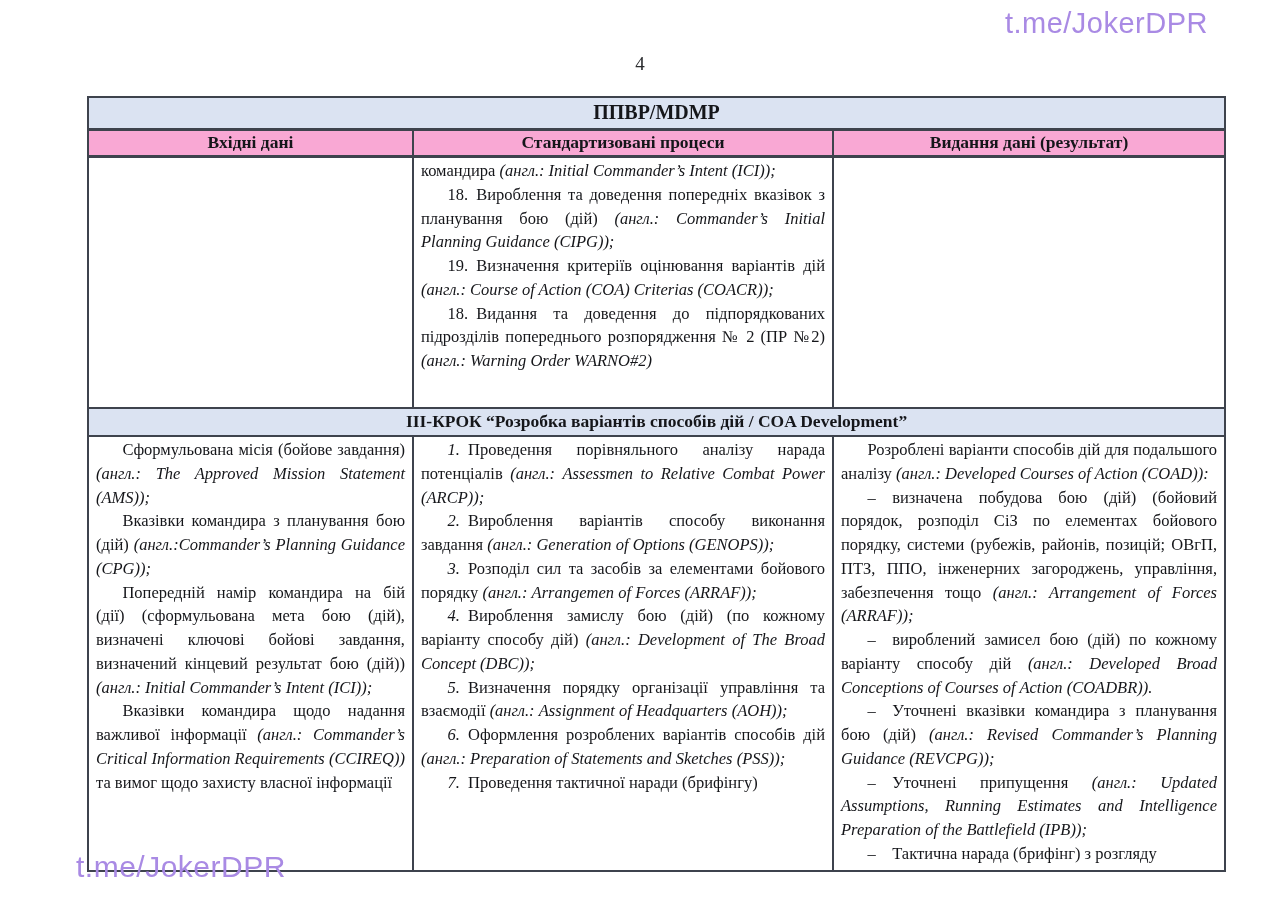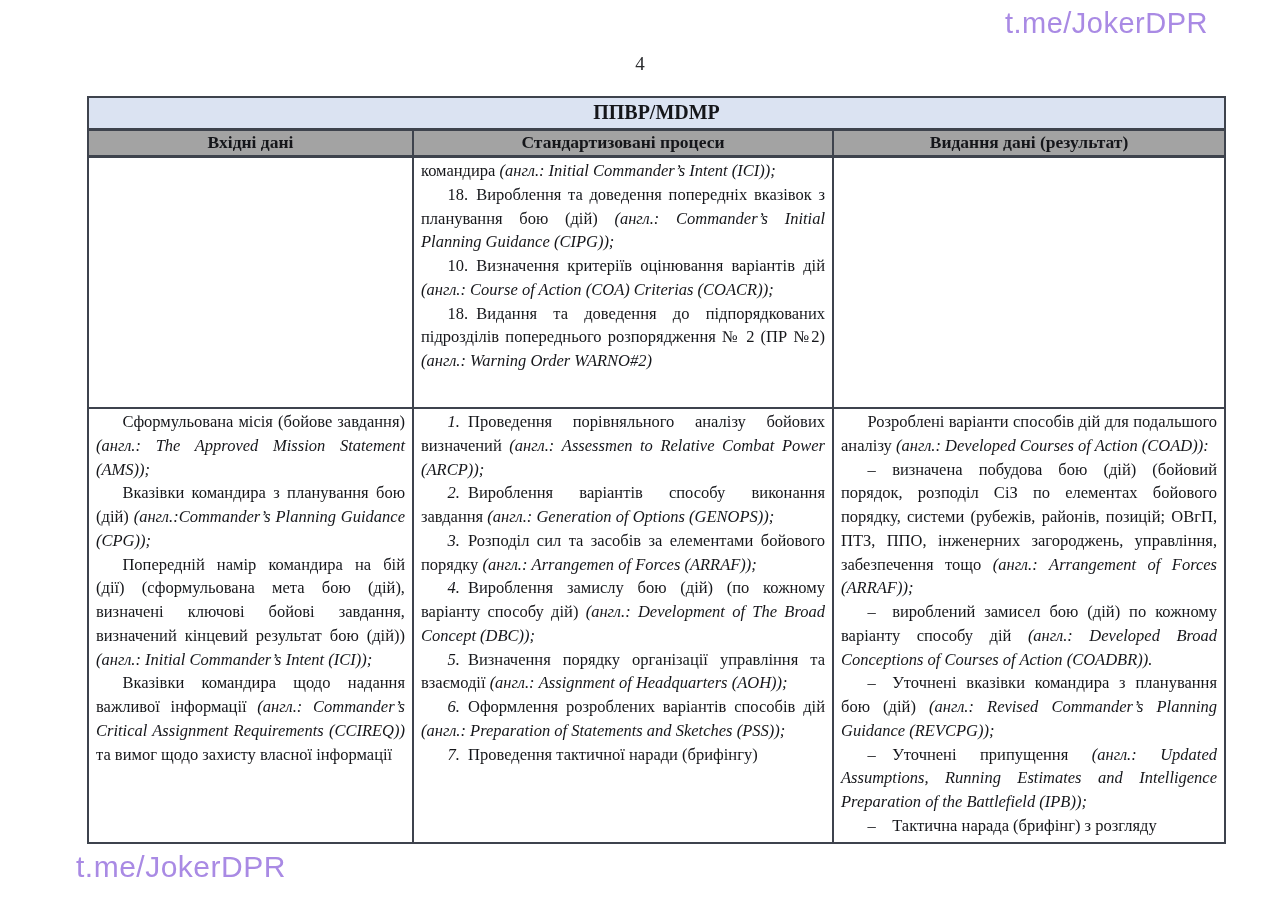--- a/index.html
+++ b/index.html
@@ -20,21 +20,21 @@
   .doc-table{
     position:absolute;top:96px;left:87px;width:1137px;
     border-collapse:collapse;table-layout:fixed;
   }
   .doc-table td{border:2px solid #3e434d;vertical-align:top;}
   .title-cell{
     text-align:center;font-weight:bold;font-size:20px;
     padding:3px 8px 4px;border-bottom-width:3px !important;
   }
   .header-row td{
-    background:#a3a3a3;text-align:center;font-weight:bold;font-size:17.5px;
+    background:#f9a8d4;text-align:center;font-weight:bold;font-size:17.5px;
     padding:1px 0 2px;border-bottom-width:3px !important;
   }
   .section-cell{text-align:center;font-weight:bold;font-size:17.5px;padding:2px 0 3px;}
   .row-fixed td{height:244px;}
   .cell{font-size:16.5px;padding:1px 7px 4px 7px;}
   .para{margin:0;text-align:justify;line-height:1.44;}
   .para.ind{text-indent:1.6em;}
   .para em{font-style:italic;}
 </style>
 </head>
@@ -57,34 +57,37 @@
   <tr class="header-row">
     <td>Вхідні дані</td>
     <td>Стандартизовані процеси</td>
     <td>Видання дані (результат)</td>
   </tr>
   <tr class="row-fixed">
     <td class="cell"></td>
     <td class="cell">
           <p class="para"><span>командира </span><em>(англ.: Initial Commander’s Intent (ICI));</em></p>
           <p class="para ind"><span>18. Вироблення та доведення попередніх вказівок з планування бою (дій) </span><em>(англ.: Commander’s Initial Planning Guidance (CIPG));</em></p>
-          <p class="para ind"><span>10. Визначення критеріїв оцінювання варіантів дій </span><em>(англ.: Course of Action (COA) Criterias (COACR));</em></p>
+          <p class="para ind"><span>19. Визначення критеріїв оцінювання варіантів дій </span><em>(англ.: Course of Action (COA) Criterias (COACR));</em></p>
           <p class="para ind"><span>18. Видання та доведення до підпорядкованих підрозділів попереднього розпорядження № 2 (ПР №2) </span><em>(англ.: Warning Order WARNO#2)</em></p>
         </td>
     <td class="cell"></td>
+  </tr>
+  <tr>
+    <td colspan="3" class="section-cell fill" style="background: rgb(219, 227, 242);">III-КРОК “Розробка варіантів способів дій / COA Development”</td>
   </tr>
   <tr>
     <td class="cell">
           <p class="para ind"><span>Сформульована місія (бойове завдання) </span><em>(англ.: The Approved Mission Statement (AMS));</em></p>
           <p class="para ind"><span>Вказівки командира з планування бою (дій) </span><em>(англ.:Commander’s Planning Guidance (CPG));</em></p>
           <p class="para ind"><span>Попередній намір командира на бій (дії) (сформульована мета бою (дій), визначені ключові бойові завдання, визначений кінцевий результат бою (дій)) </span><em>(англ.: Initial Commander’s Intent (ICI));</em></p>
-          <p class="para ind"><span>Вказівки командира щодо надання важливої інформації </span><em>(англ.: Commander’s Critical Assignment Requirements (CCIREQ))</em><span> та вимог щодо захисту власної інформації</span></p>
+          <p class="para ind"><span>Вказівки командира щодо надання важливої інформації </span><em>(англ.: Commander’s Critical Information Requirements (CCIREQ))</em><span> та вимог щодо захисту власної інформації</span></p>
         </td>
     <td class="cell">
-          <p class="para ind"><em>1. </em><span>Проведення порівняльного аналізу бойових визначений </span><em>(англ.: Assessmen to Relative Combat Power (ARCP));</em></p>
+          <p class="para ind"><em>1. </em><span>Проведення порівняльного аналізу нарада потенціалів </span><em>(англ.: Assessmen to Relative Combat Power (ARCP));</em></p>
           <p class="para ind"><em>2. </em><span>Вироблення варіантів способу виконання завдання </span><em>(англ.: Generation of Options (GENOPS));</em></p>
           <p class="para ind"><em>3. </em><span>Розподіл сил та засобів за елементами бойового порядку </span><em>(англ.: Arrangemen of Forces (ARRAF));</em></p>
           <p class="para ind"><em>4. </em><span>Вироблення замислу бою (дій) (по кожному варіанту способу дій) </span><em>(англ.: Development of The Broad Concept (DBC));</em></p>
           <p class="para ind"><em>5. </em><span>Визначення порядку організації управління та взаємодії </span><em>(англ.: Assignment of Headquarters (AOH));</em></p>
           <p class="para ind"><em>6. </em><span>Оформлення розроблених варіантів способів дій </span><em>(англ.: Preparation of Statements and Sketches (PSS));</em></p>
           <p class="para ind"><em>7. </em><span>Проведення тактичної наради (брифінгу)</span></p>
         </td>
     <td class="cell">
           <p class="para ind"><span>Розроблені варіанти способів дій для подальшого аналізу </span><em>(англ.: Developed Courses of Action (COAD)):</em></p>
           <p class="para ind"><span>– визначена побудова бою (дій) (бойовий порядок, розподіл СіЗ по елементах бойового порядку, системи (рубежів, районів, позицій; ОВгП, ПТЗ, ППО, інженерних загороджень, управління, забезпечення тощо </span><em>(англ.: Arrangement of Forces (ARRAF));</em></p>

